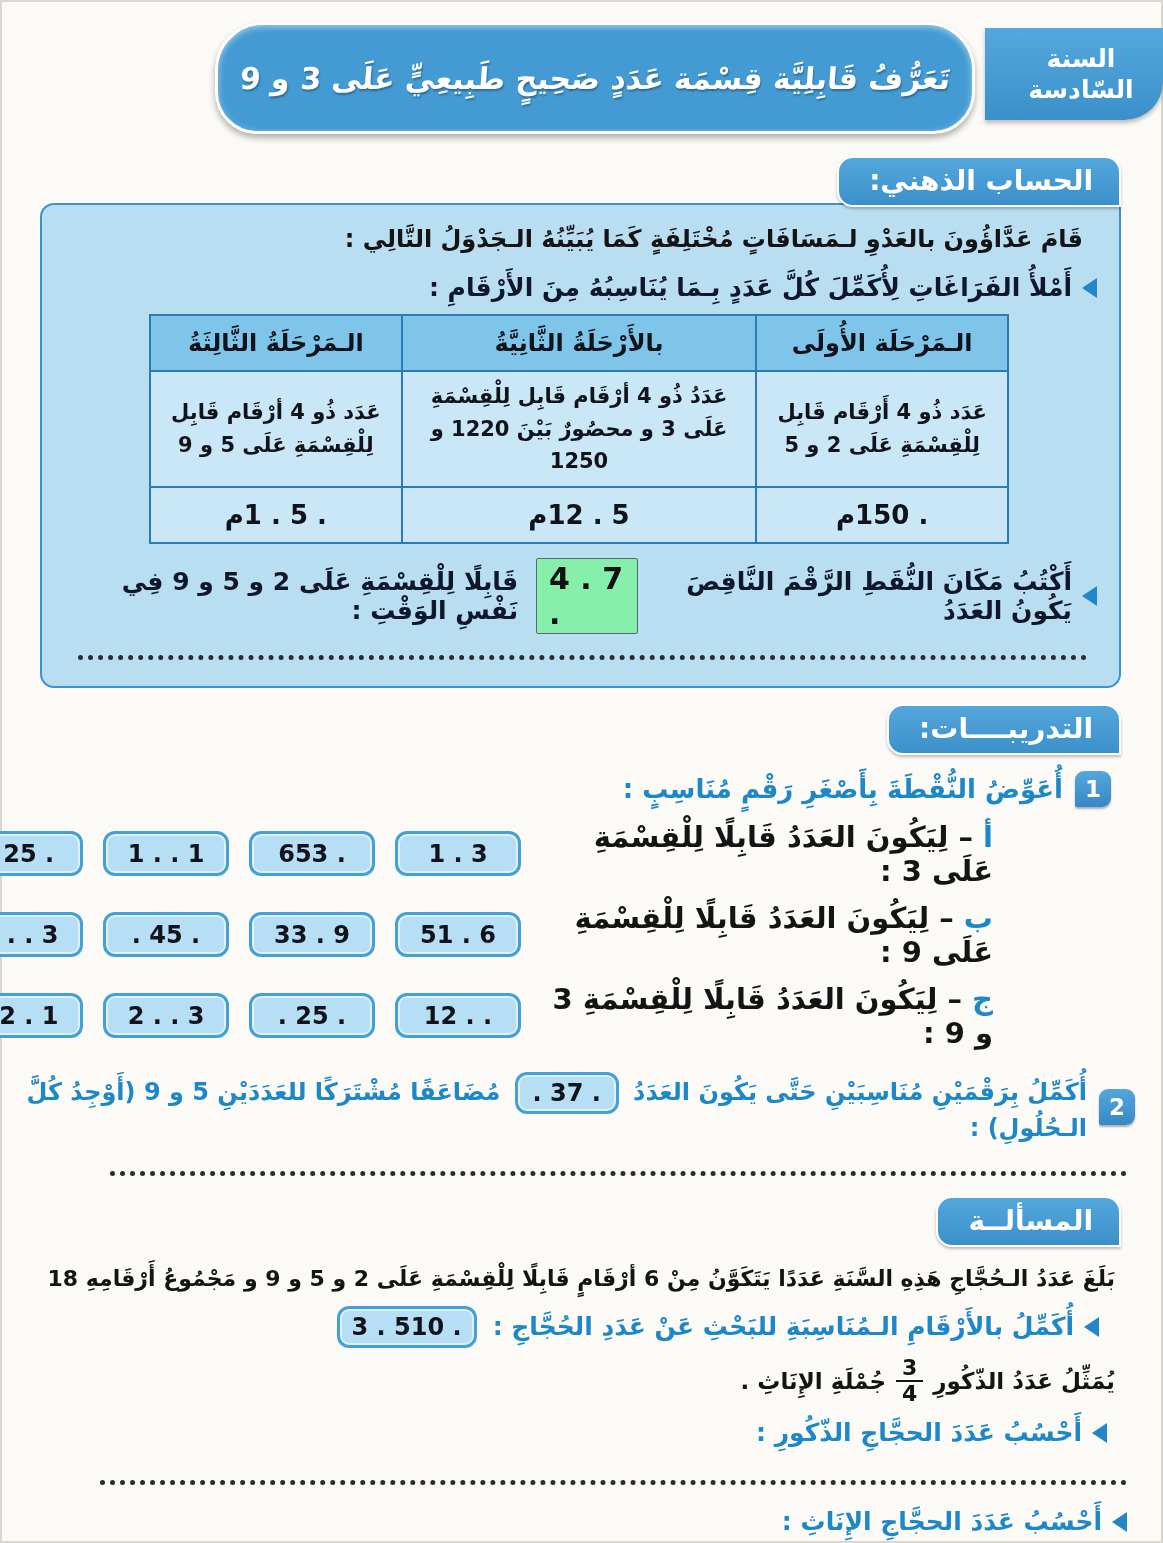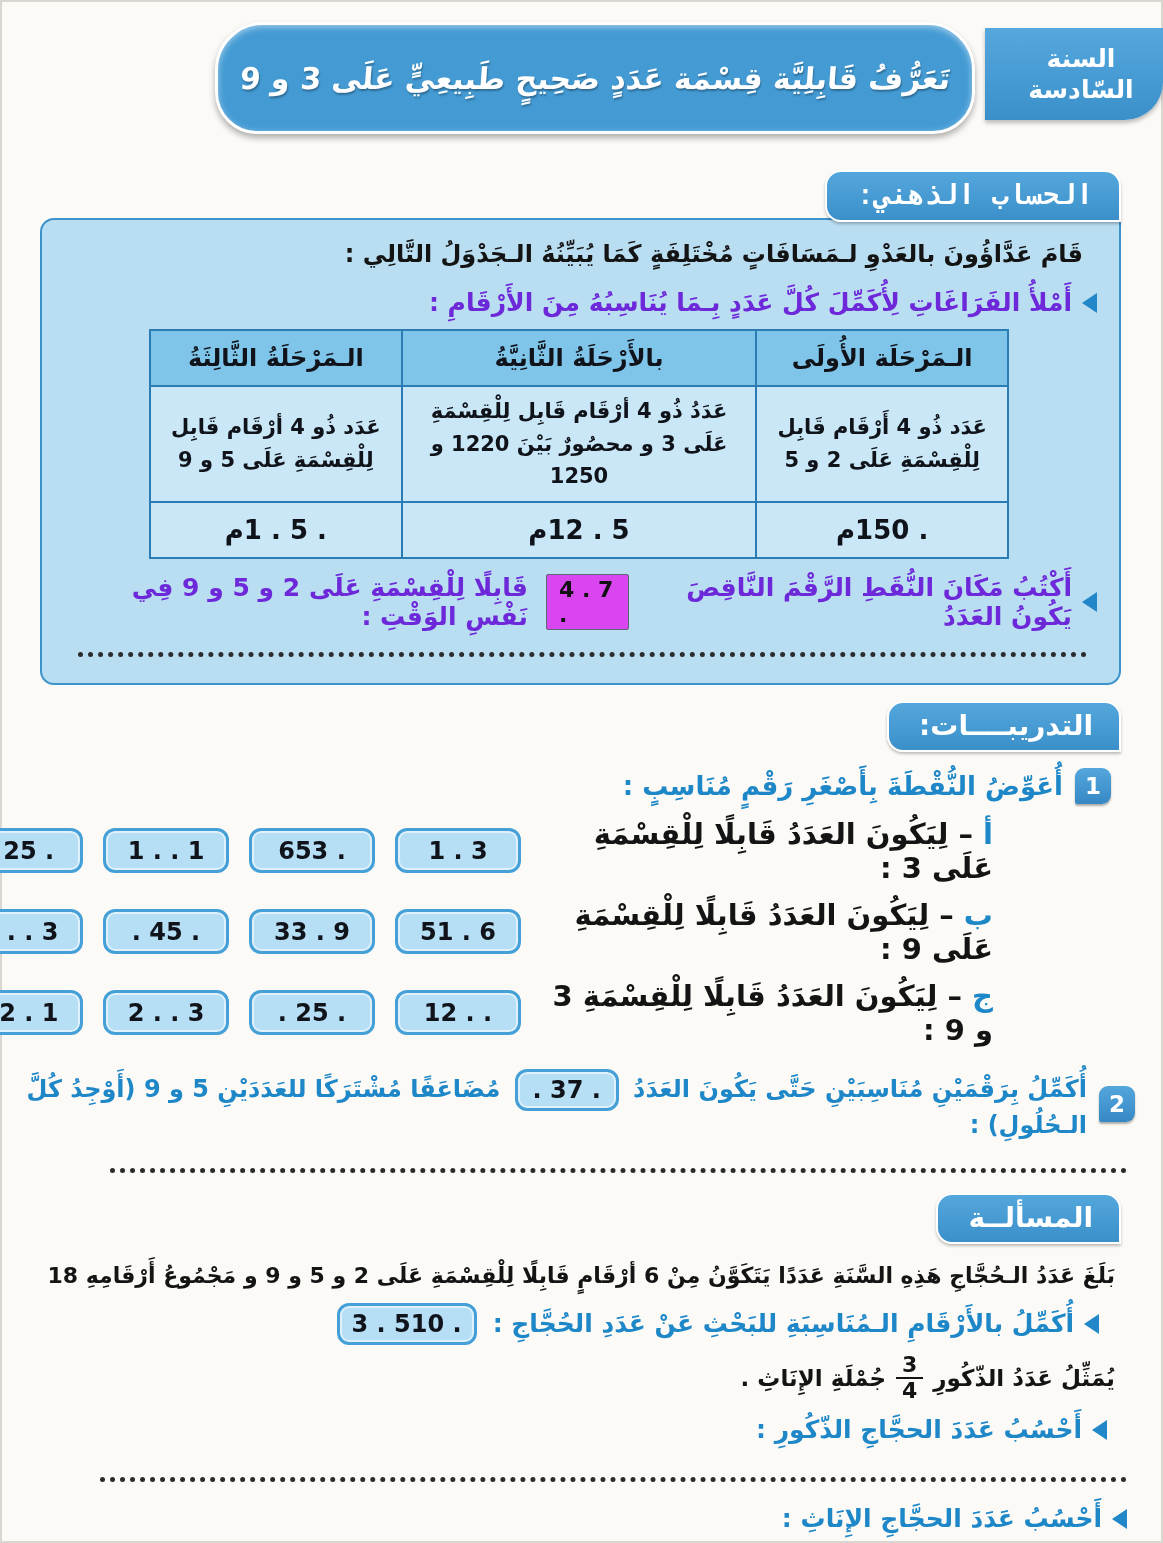--- a/index.html
+++ b/index.html
@@ -44,32 +44,32 @@
   
   .mm-box {
     margin:-4px 42px 0 40px; background:#b9ddf1;
     border:2px solid #3c93cc; border-radius:14px 0 14px 14px;
     padding:16px 22px 10px 22px; position:relative; z-index:1;
   }
   .black-line { color:#141414; font-weight:bold; font-size:24px; margin:4px 14px 20px 0; }
   .bullet-line { display:flex; align-items:center; gap:10px; margin:4px 0 12px 0; }
   .tri { width:0; height:0; border-top:10px solid transparent; border-bottom:10px solid transparent; border-right:15px solid #2287c8; flex:none; }
   .blue-line-text { color:#1e87c8; font-weight:bold; font-size:25px; }
-  .bullet-line .black { color:#6d28d9; }
+  .bullet-line .black { color:#0f172a; }
 
   table.stages { border-collapse:collapse; margin:6px 88px 14px auto; width:860px; }
   table.stages th, table.stages td { border:2px solid #2b7cb4; text-align:center; }
   table.stages th { background:#7fc4e9; color:#10131a; font-weight:bold; font-size:24px; height:56px; padding:4px 8px; }
   table.stages td { background:#c9e7f7; color:#10131a; font-weight:bold; font-size:21px; padding:8px 12px; }
   table.stages td.desc { height:102px; line-height:1.55; }
   table.stages td.val  { height:56px; font-size:26px; }
 
   .answer-box {
-    display:inline-block; background:#d946ef; border:1.5px solid #5b6770;
-    padding:2px 12px; font-weight:bold; font-size:22px; color:#111;
+    display:inline-block; background:#86efac; border:1.5px solid #5b6770;
+    padding:2px 12px; font-weight:bold; font-size:30px; color:#111;
     margin:0 8px; border-radius:2px;
   }
   .dots { border-bottom:5px dotted #2b2b2b; height:12px; margin:14px 10px 16px 14px; }
 
   
   .ex-line { display:flex; align-items:center; gap:12px; margin:16px 52px 6px 0; }
   .badge {
     flex:none; width:36px; height:36px; background:linear-gradient(180deg,#54a7dc,#3588c4);
     color:#fff; font-weight:bold; font-size:23px; border-radius:9px 9px 9px 2px;
     display:flex; align-items:center; justify-content:center; box-shadow:0 2px 2px rgba(0,0,0,.3);
@@ -113,21 +113,21 @@
   <div class="header">
     <div class="tab tab-year">
       <span>السنة</span>
       <span>السّادسة</span>
     </div>
     <div class="banner">
       <span class="banner-title">تَعَرُّفُ قَابِلِيَّة قِسْمَة عَدَدٍ صَحِيحٍ طَبِيعِيٍّ عَلَى 3 و 9</span>
     </div>
   </div>
 
-  <div class="section-head" style="margin-top:18px;font-family:Liberation Mono, monospace;">الحساب الذهني:</div>
+  <div class="section-head" style="margin-top:4px;">الحساب الذهني:</div>
 
   <div class="mm-box">
     <div class="black-line">قَامَ عَدَّاؤُونَ بالعَدْوِ لـمَسَافَاتٍ مُخْتَلِفَةٍ كَمَا يُبَيِّنُهُ الـجَدْوَلُ التَّالِي :</div>
 
     <div class="bullet-line">
       <span class="tri"></span>
       <span class="blue-line-text black">أَمْلأُ الفَرَاغَاتِ لِأُكَمِّلَ كُلَّ عَدَدٍ بِـمَا يُنَاسِبُهُ مِنَ الأَرْقَامِ :</span>
     </div>
 
     <table class="stages">

